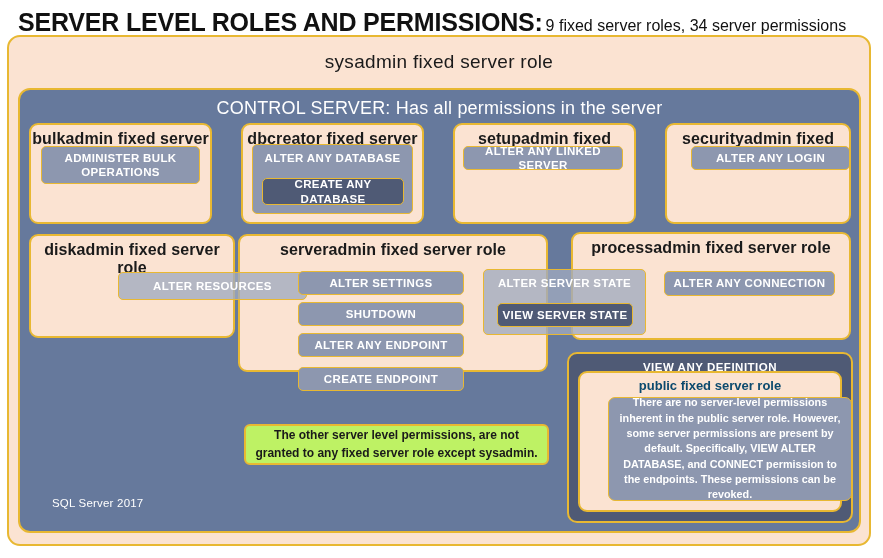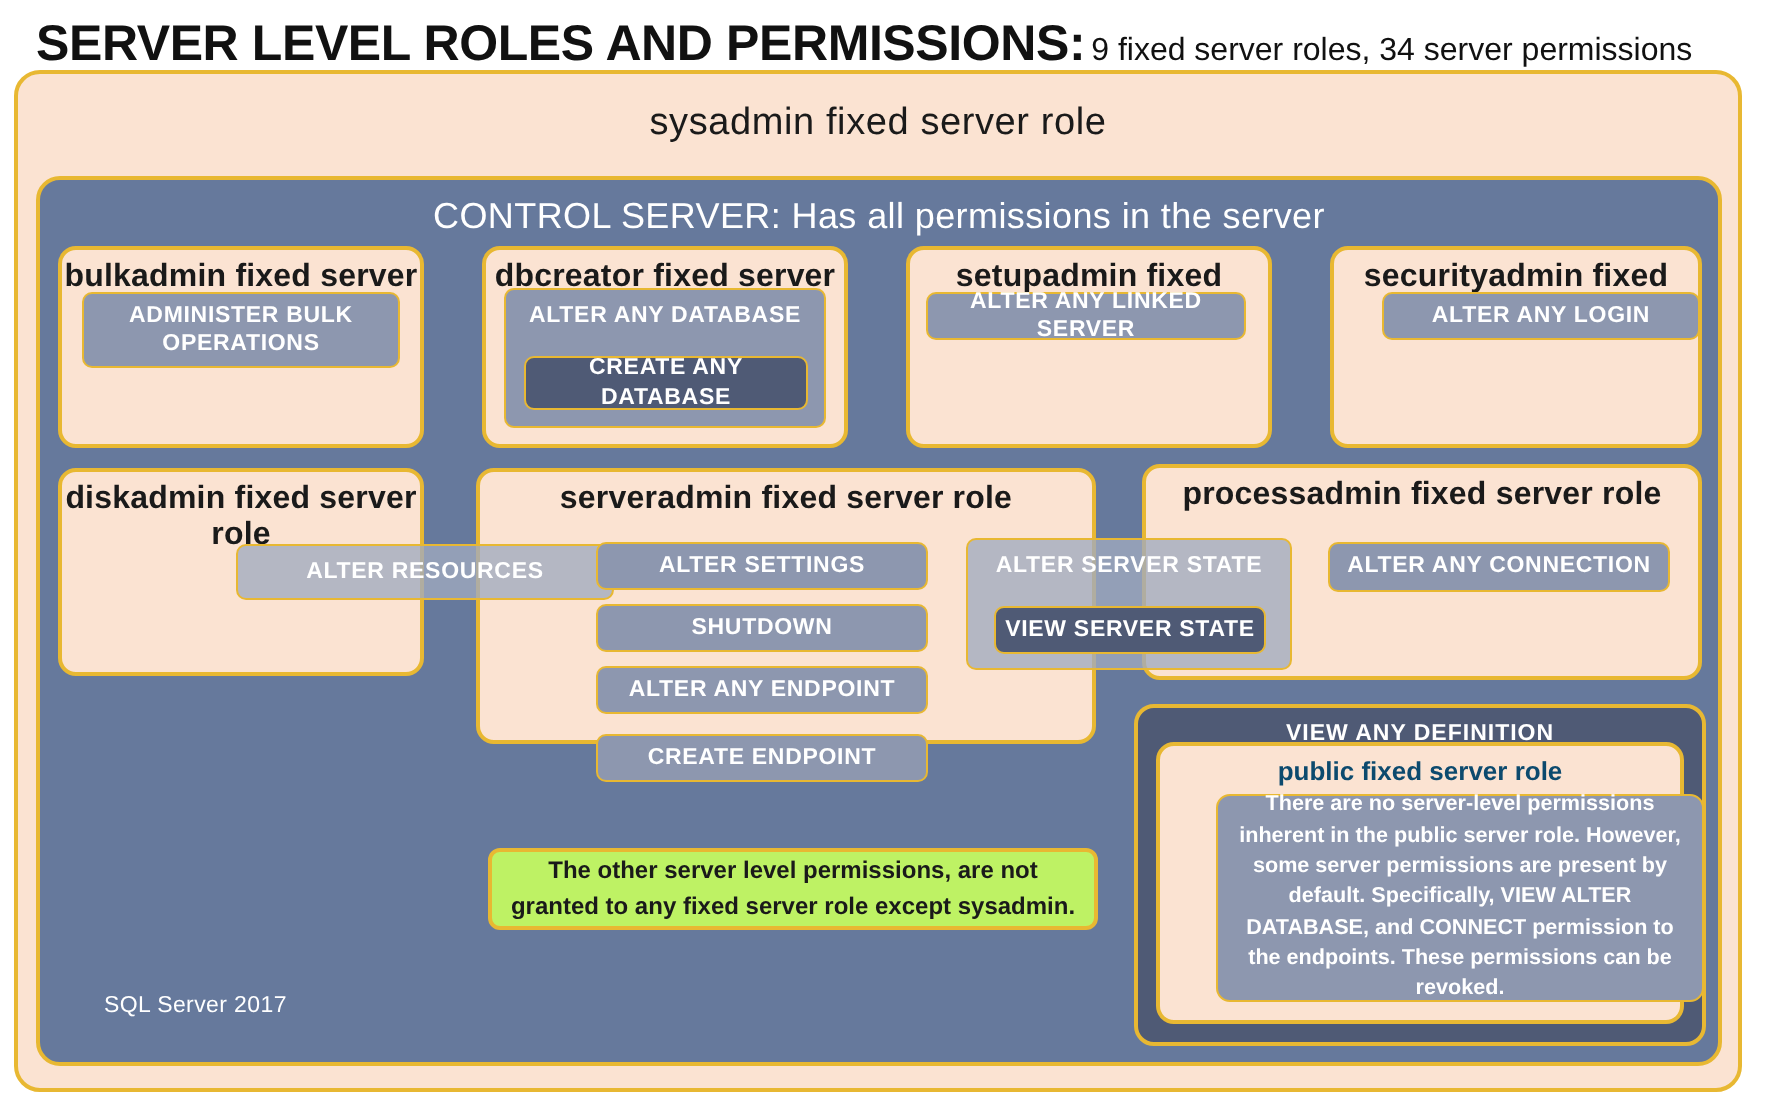--- a/index.html
+++ b/index.html
@@ -266,21 +266,21 @@
   <div class="role-box" style="left:453px; top:123px; width:183px; height:101px;">
     <div class="role-title">setupadmin fixed server role</div>
   </div>
   <div class="perm" style="left:463px; top:146px; width:160px; height:24px;">ALTER ANY LINKED SERVER</div>
 
   <div class="role-box" style="left:665px; top:123px; width:186px; height:101px;">
     <div class="role-title">securityadmin  fixed server role</div>
   </div>
   <div class="perm" style="left:691px; top:146px; width:159px; height:24px;">ALTER ANY LOGIN</div>
 
-  <div class="role-box" style="left:29px; top:234px; width:183px; height:104px;">
+  <div class="role-box" style="left:29px; top:234px; width:206px; height:104px;">
     <div class="role-title">diskadmin  fixed server role</div>
   </div>
 
   <div class="role-box" style="left:238px; top:234px; width:310px; height:138px;">
     <div class="role-title">serveradmin fixed server role</div>
   </div>
 
   <div class="role-box" style="left:571px; top:232px; width:280px; height:108px;">
     <div class="role-title">processadmin fixed server role</div>
   </div>

